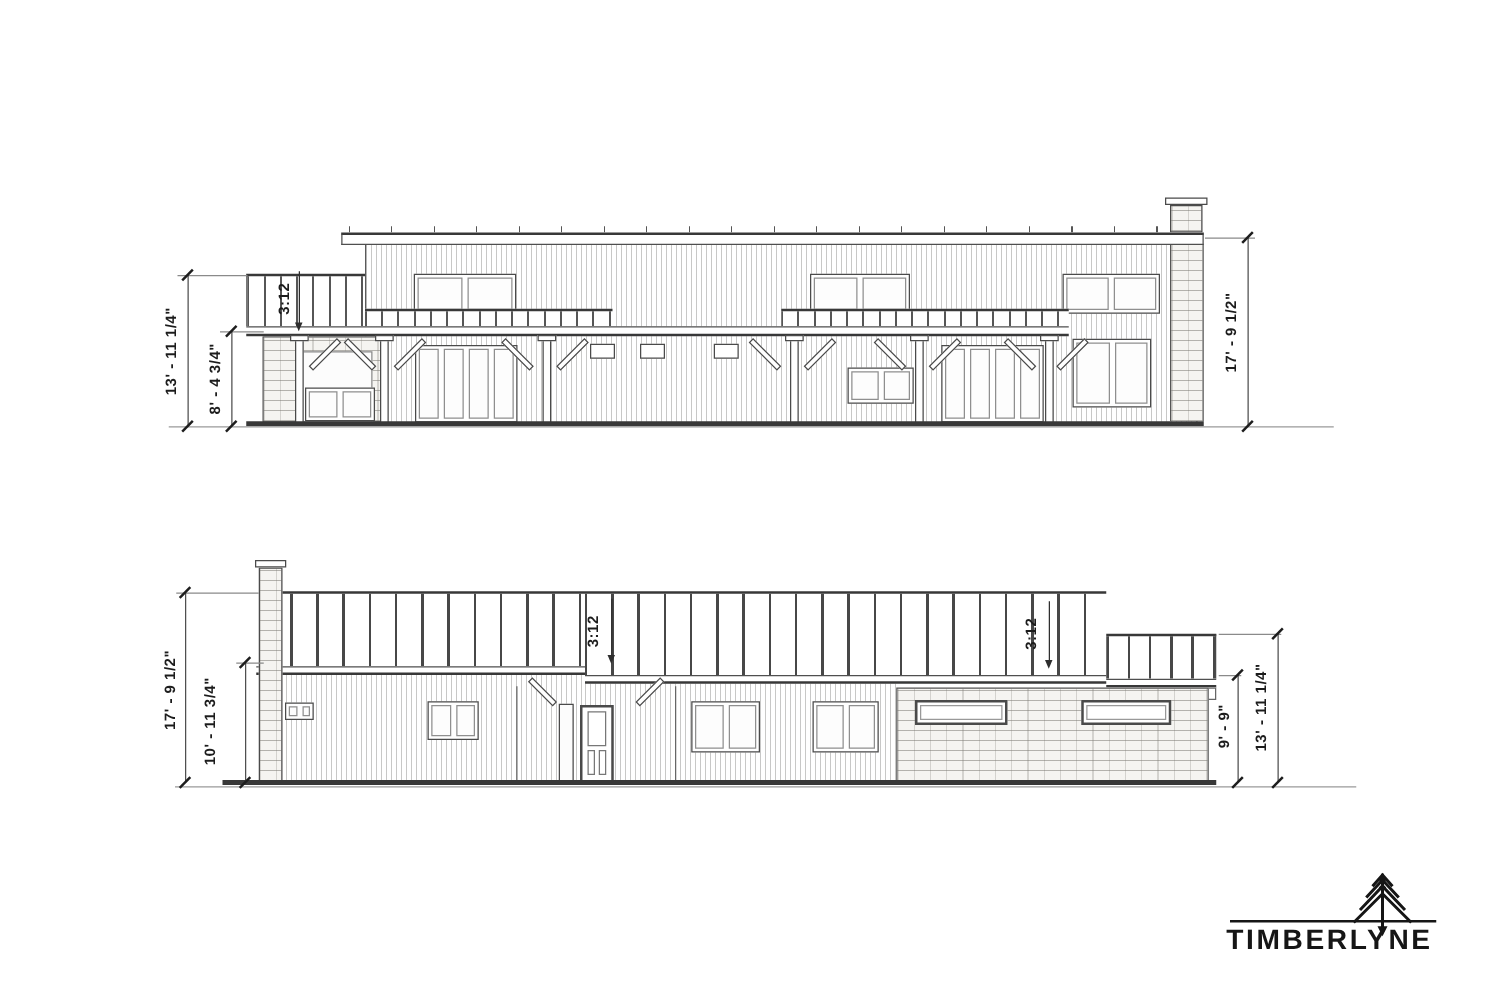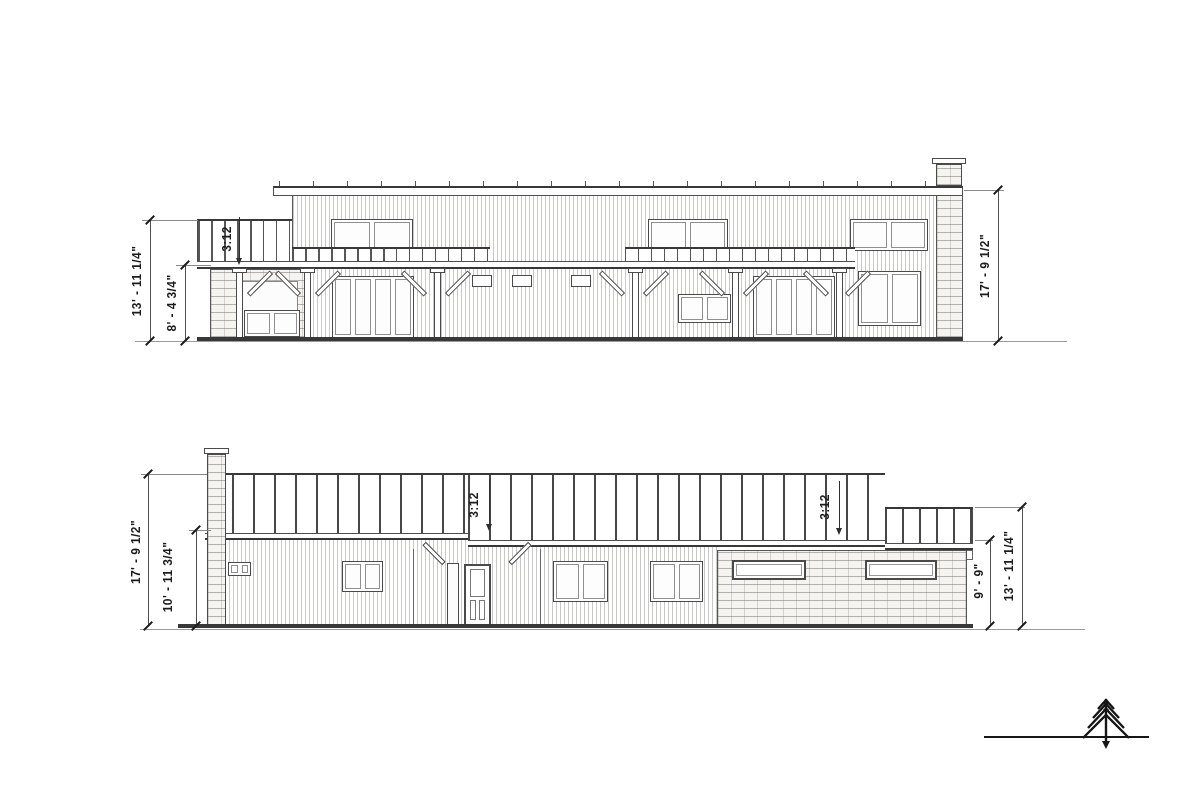--- a/index.html
+++ b/index.html
@@ -245,15 +245,16 @@
         <polyline points="13,28 26,14 39,28"></polyline>
         <polyline points="8,38 26,19 44,38"></polyline>
         <polyline points="3,48 26,25 49,48"></polyline>
       </g>
       <g fill="#161616" stroke="none">
         <polygon points="26,11 29,14 26,17 23,14"></polygon>
         <polygon points="26,17 29,20 26,23 23,20"></polygon>
         <polygon points="22,51 30,51 26,59"></polygon>
       </g>
     </svg>
+    <div class="a wordmark" style="left:981px;top:740px;height:24px;line-height:24px;">TIMBERLYNE</div>
   </div>
 
 </div>
 
 </body></html>

